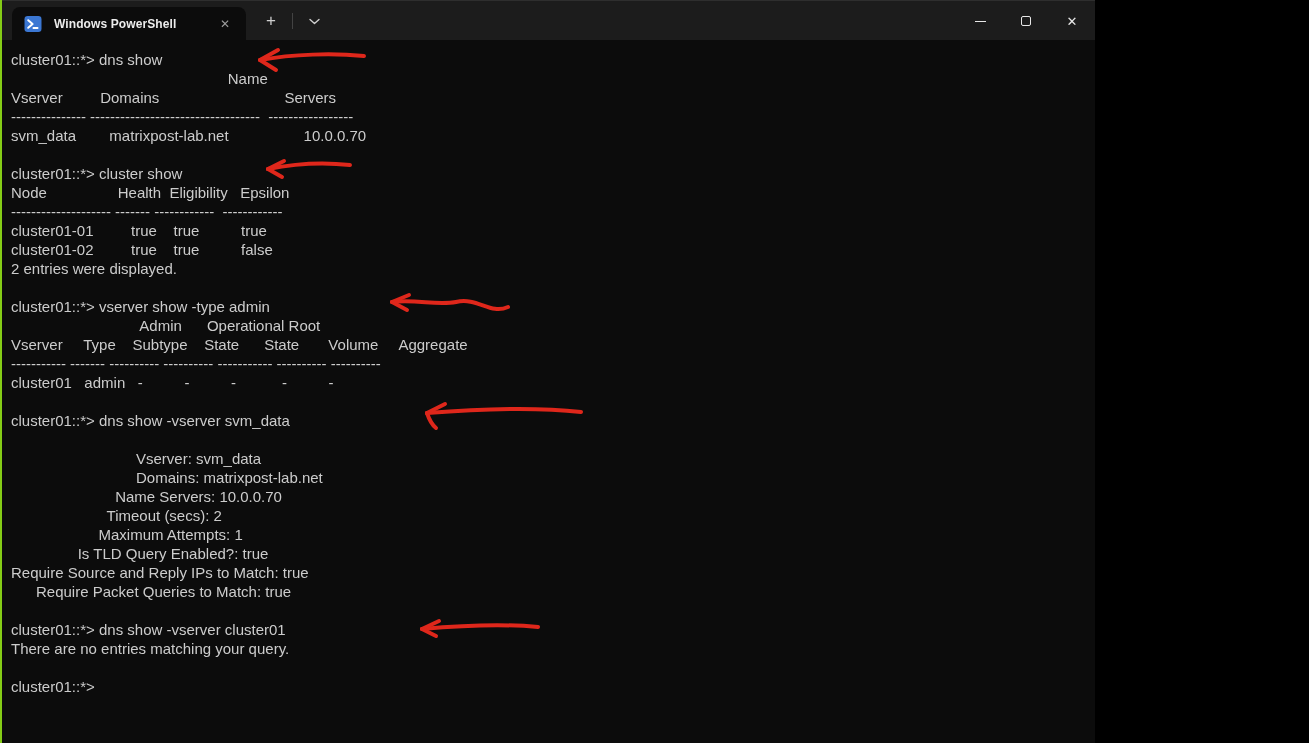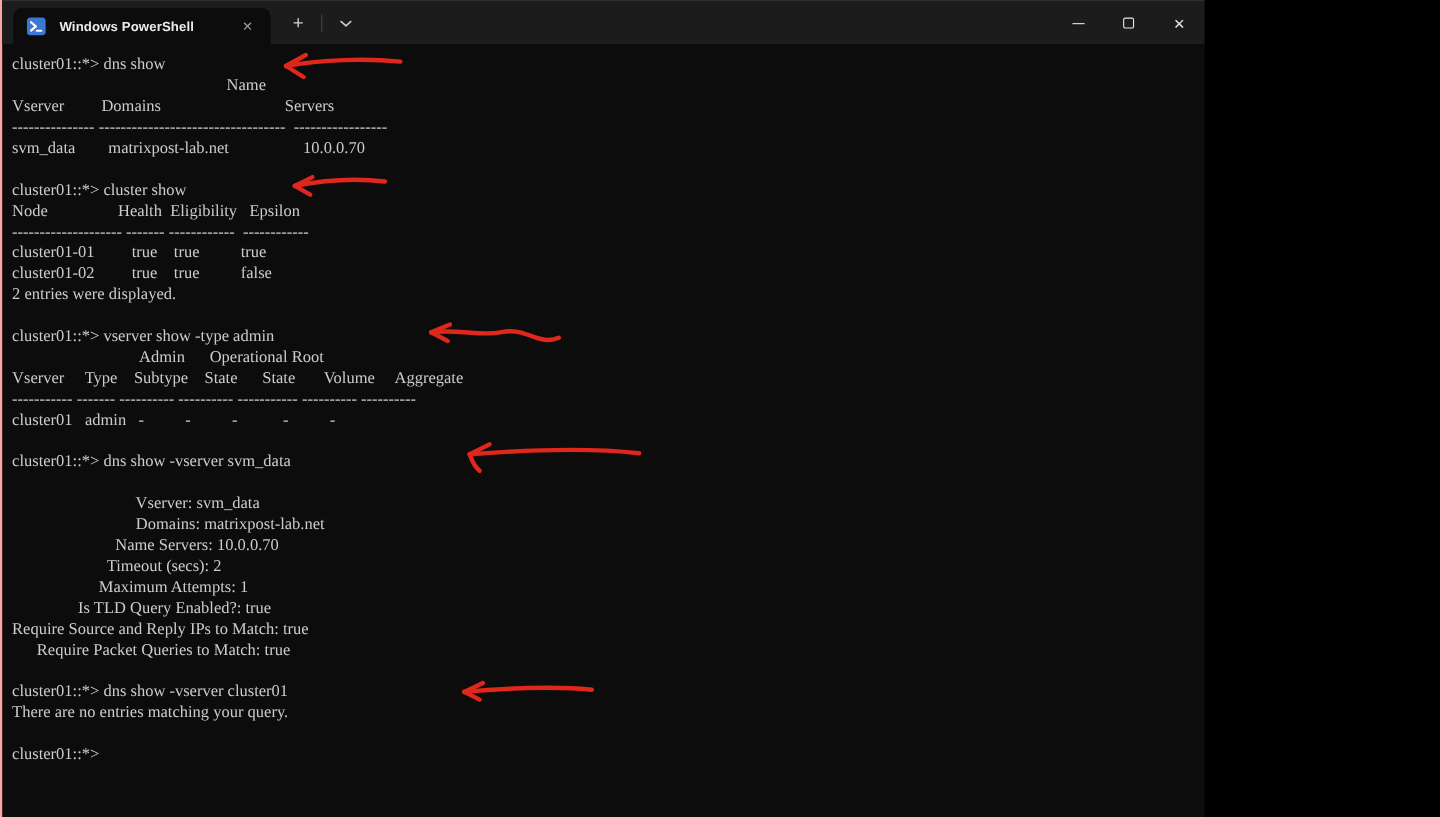--- a/index.html
+++ b/index.html
@@ -2,21 +2,21 @@
 <html style="--terminal-bg: #0c0c0c; --terminal-fg: #cccccc; --tabbar-bg: #1c1c1c; --tab-bg: #0c0c0c; --annotation-red: #df271b; --ps-icon-blue: #3b77d3;"><head>
 <meta charset="utf-8">
 <style>
   * { margin:0; padding:0; box-sizing:border-box; }
   html,body { width:1309px; height:743px; overflow:hidden; background:#000; }
   body { font-family:"Liberation Sans", sans-serif; }
 
   .window {
     position:relative; width:1095px; height:743px;
     background:var(--terminal-bg,#0c0c0c);
-    border-left:2px solid #fca5a5;
+    border-left:2px solid #84cc16;
   }
 
   
   .tabbar {
     position:relative; height:40px;
     background:var(--tabbar-bg,#1c1c1c);
     border-top:1px solid #2e2e2e;
     display:flex; align-items:flex-end;
   }
   .tab {
@@ -53,21 +53,21 @@
   .max-glyph { display:block; width:10px; height:10px; border:1px solid #e8e8e8; border-radius:2px; }
   .close-glyph { color:#e8e8e8; font-size:13px; line-height:1; }
 
   
   .terminal {
     position:absolute; left:2px; top:40px; right:0; bottom:0;
     background:var(--terminal-bg,#0c0c0c);
     padding:10px 0 0 7px;
   }
   .terminal pre {
-    font-family:Liberation Serif, serif;
+    font-family:Liberation Sans, sans-serif;
     font-size:15px; line-height:19px;
     color:var(--terminal-fg,#cccccc);
     white-space:pre;
   }
 
   
   .arrow { position:absolute; color:var(--annotation-red,#df271b); pointer-events:none; }
   .arrow path { stroke:currentColor; stroke-width:4; fill:none; stroke-linecap:round; stroke-linejoin:round; }
 </style>
 </head>

